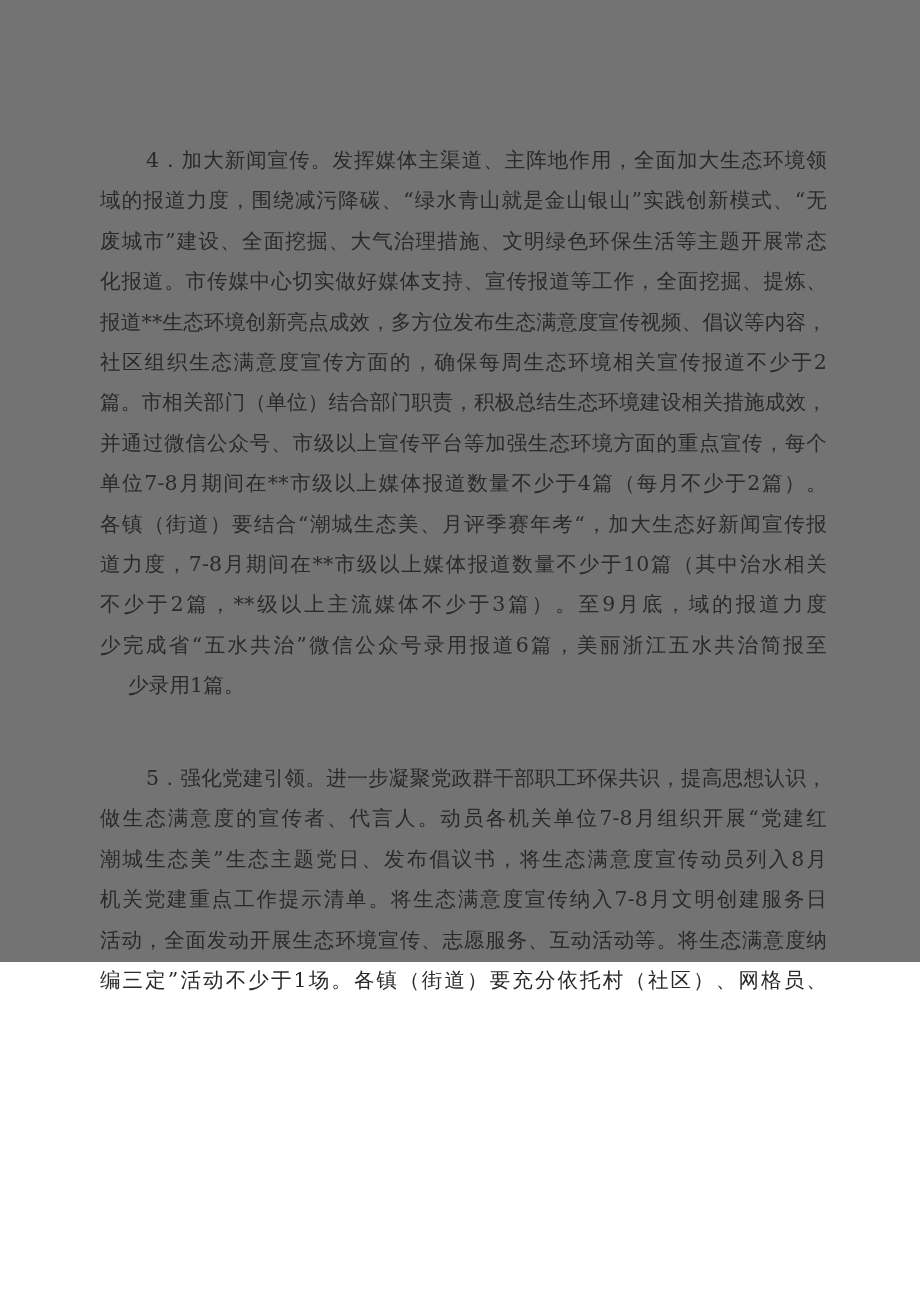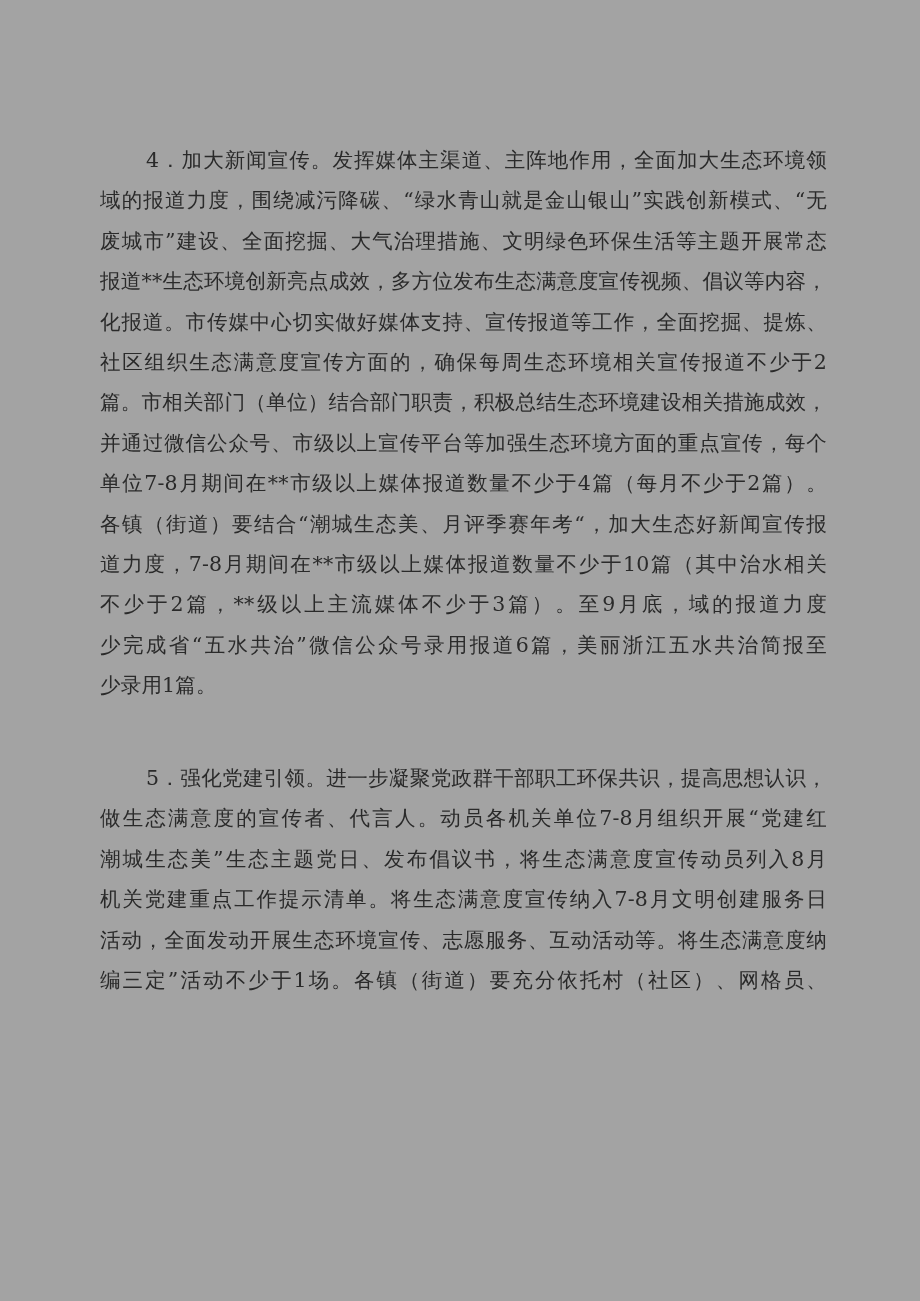--- a/index.html
+++ b/index.html
@@ -1,49 +1,49 @@
 <!DOCTYPE html>
 <html><head>
 <meta charset="utf-8">
 <style>
   html, body { margin: 0; padding: 0; background: #ffffff; }
   body { width: 920px; height: 1301px; position: relative; overflow: hidden; }
   .page {
-    position: absolute; left: 0; top: 0; width: 920px; height: 1301px;
-    background: #a3a3a3;
+    position: absolute; left: 0; top: 0; width: 920px; height: 962px;
+    background: #737373;
   }
   .para { position: absolute; left: 100px; width: 727px; }
   .line {
     display: block;
     height: 40.4px;
     line-height: 40.4px;
     font-family: "DejaVu Serif", "Liberation Serif", serif;
     font-size: 20.5px;
     color: #2a2a2a;
     white-space: nowrap;
     text-align: justify;
     text-align-last: justify;
     letter-spacing: 0.2px;
   }
-  .line.last { text-align-last: left; }
+  .line.last { text-align-last: left; margin-left: 28px; }
   .line.indent { padding-left: 46px; }
   #p1 { top: 140px; }
   #p2 { top: 758px; }
 </style>
 </head>
 <body>
 
 <div class="page">
 
   <div class="para" id="p1">
     <span class="line indent">4．加大新闻宣传。发挥媒体主渠道、主阵地作用，全面加大生态环境领</span>
     <span class="line">域的报道力度，围绕减污降碳、“绿水青山就是金山银山”实践创新模式、“无</span>
     <span class="line">废城市”建设、全面挖掘、大气治理措施、文明绿色环保生活等主题开展常态</span>
+    <span class="line">化报道。市传媒中心切实做好媒体支持、宣传报道等工作，全面挖掘、提炼、</span>
     <span class="line">报道**生态环境创新亮点成效，多方位发布生态满意度宣传视频、倡议等内容，</span>
-    <span class="line">化报道。市传媒中心切实做好媒体支持、宣传报道等工作，全面挖掘、提炼、</span>
     <span class="line">社区组织生态满意度宣传方面的，确保每周生态环境相关宣传报道不少于2</span>
     <span class="line">篇。市相关部门（单位）结合部门职责，积极总结生态环境建设相关措施成效，</span>
     <span class="line">并通过微信公众号、市级以上宣传平台等加强生态环境方面的重点宣传，每个</span>
     <span class="line">单位7-8月期间在**市级以上媒体报道数量不少于4篇（每月不少于2篇）。</span>
     <span class="line">各镇（街道）要结合“潮城生态美、月评季赛年考“，加大生态好新闻宣传报</span>
     <span class="line">道力度，7-8月期间在**市级以上媒体报道数量不少于10篇（其中治水相关</span>
     <span class="line">不少于2篇，**级以上主流媒体不少于3篇）。至9月底，域的报道力度</span>
     <span class="line">少完成省“五水共治”微信公众号录用报道6篇，美丽浙江五水共治简报至</span>
     <span class="line last">少录用1篇。</span>
   </div>

